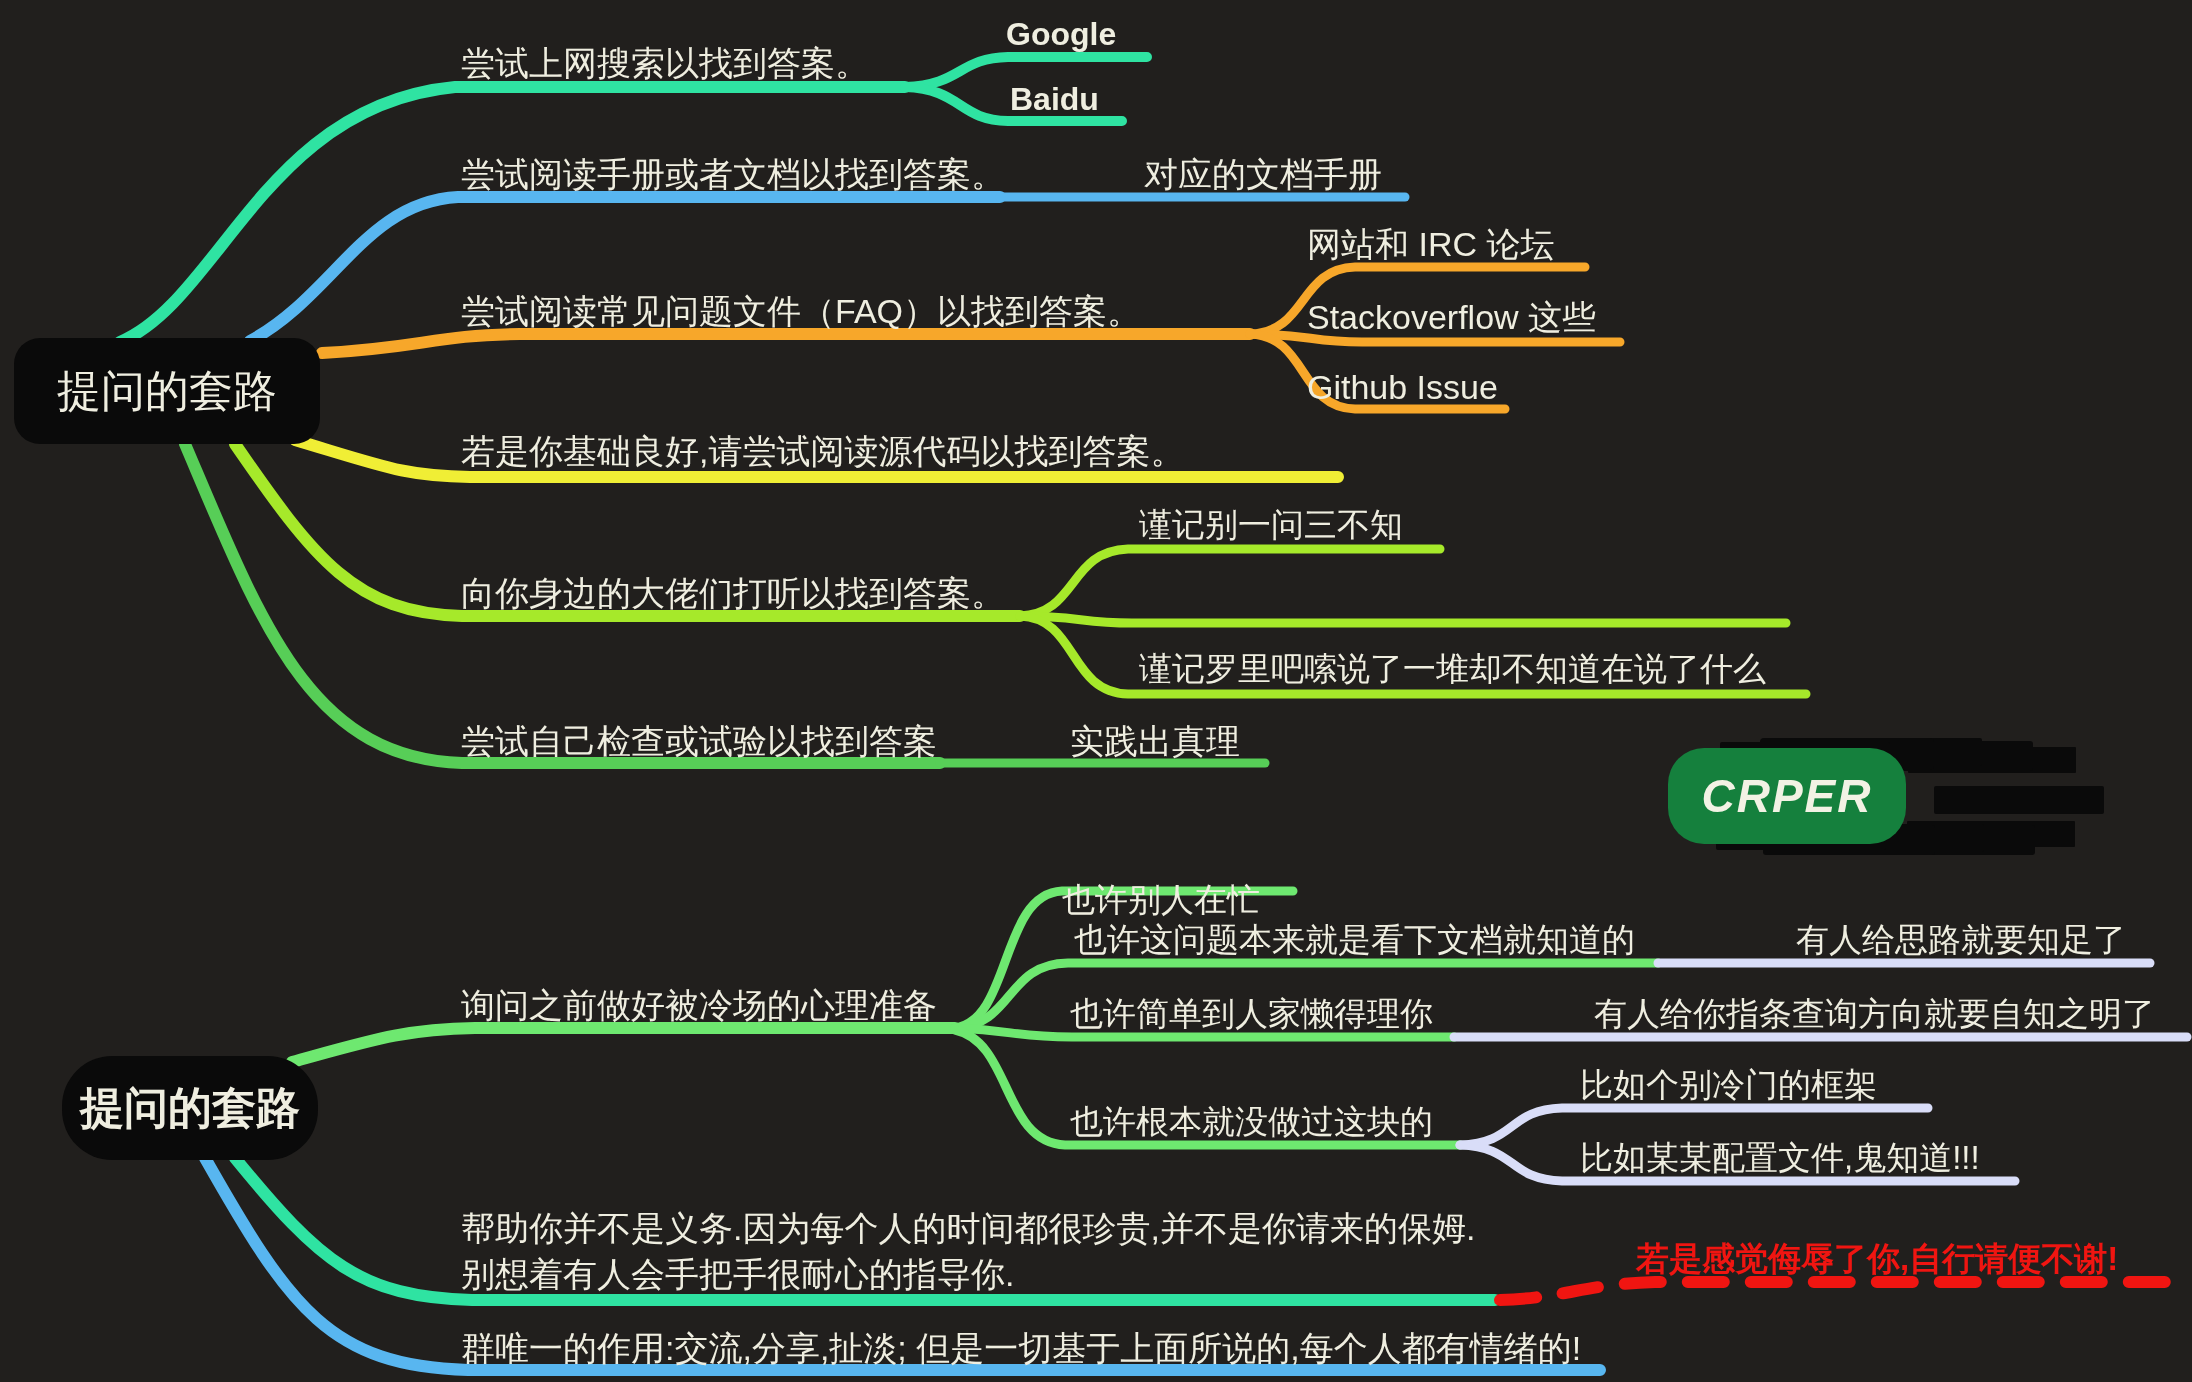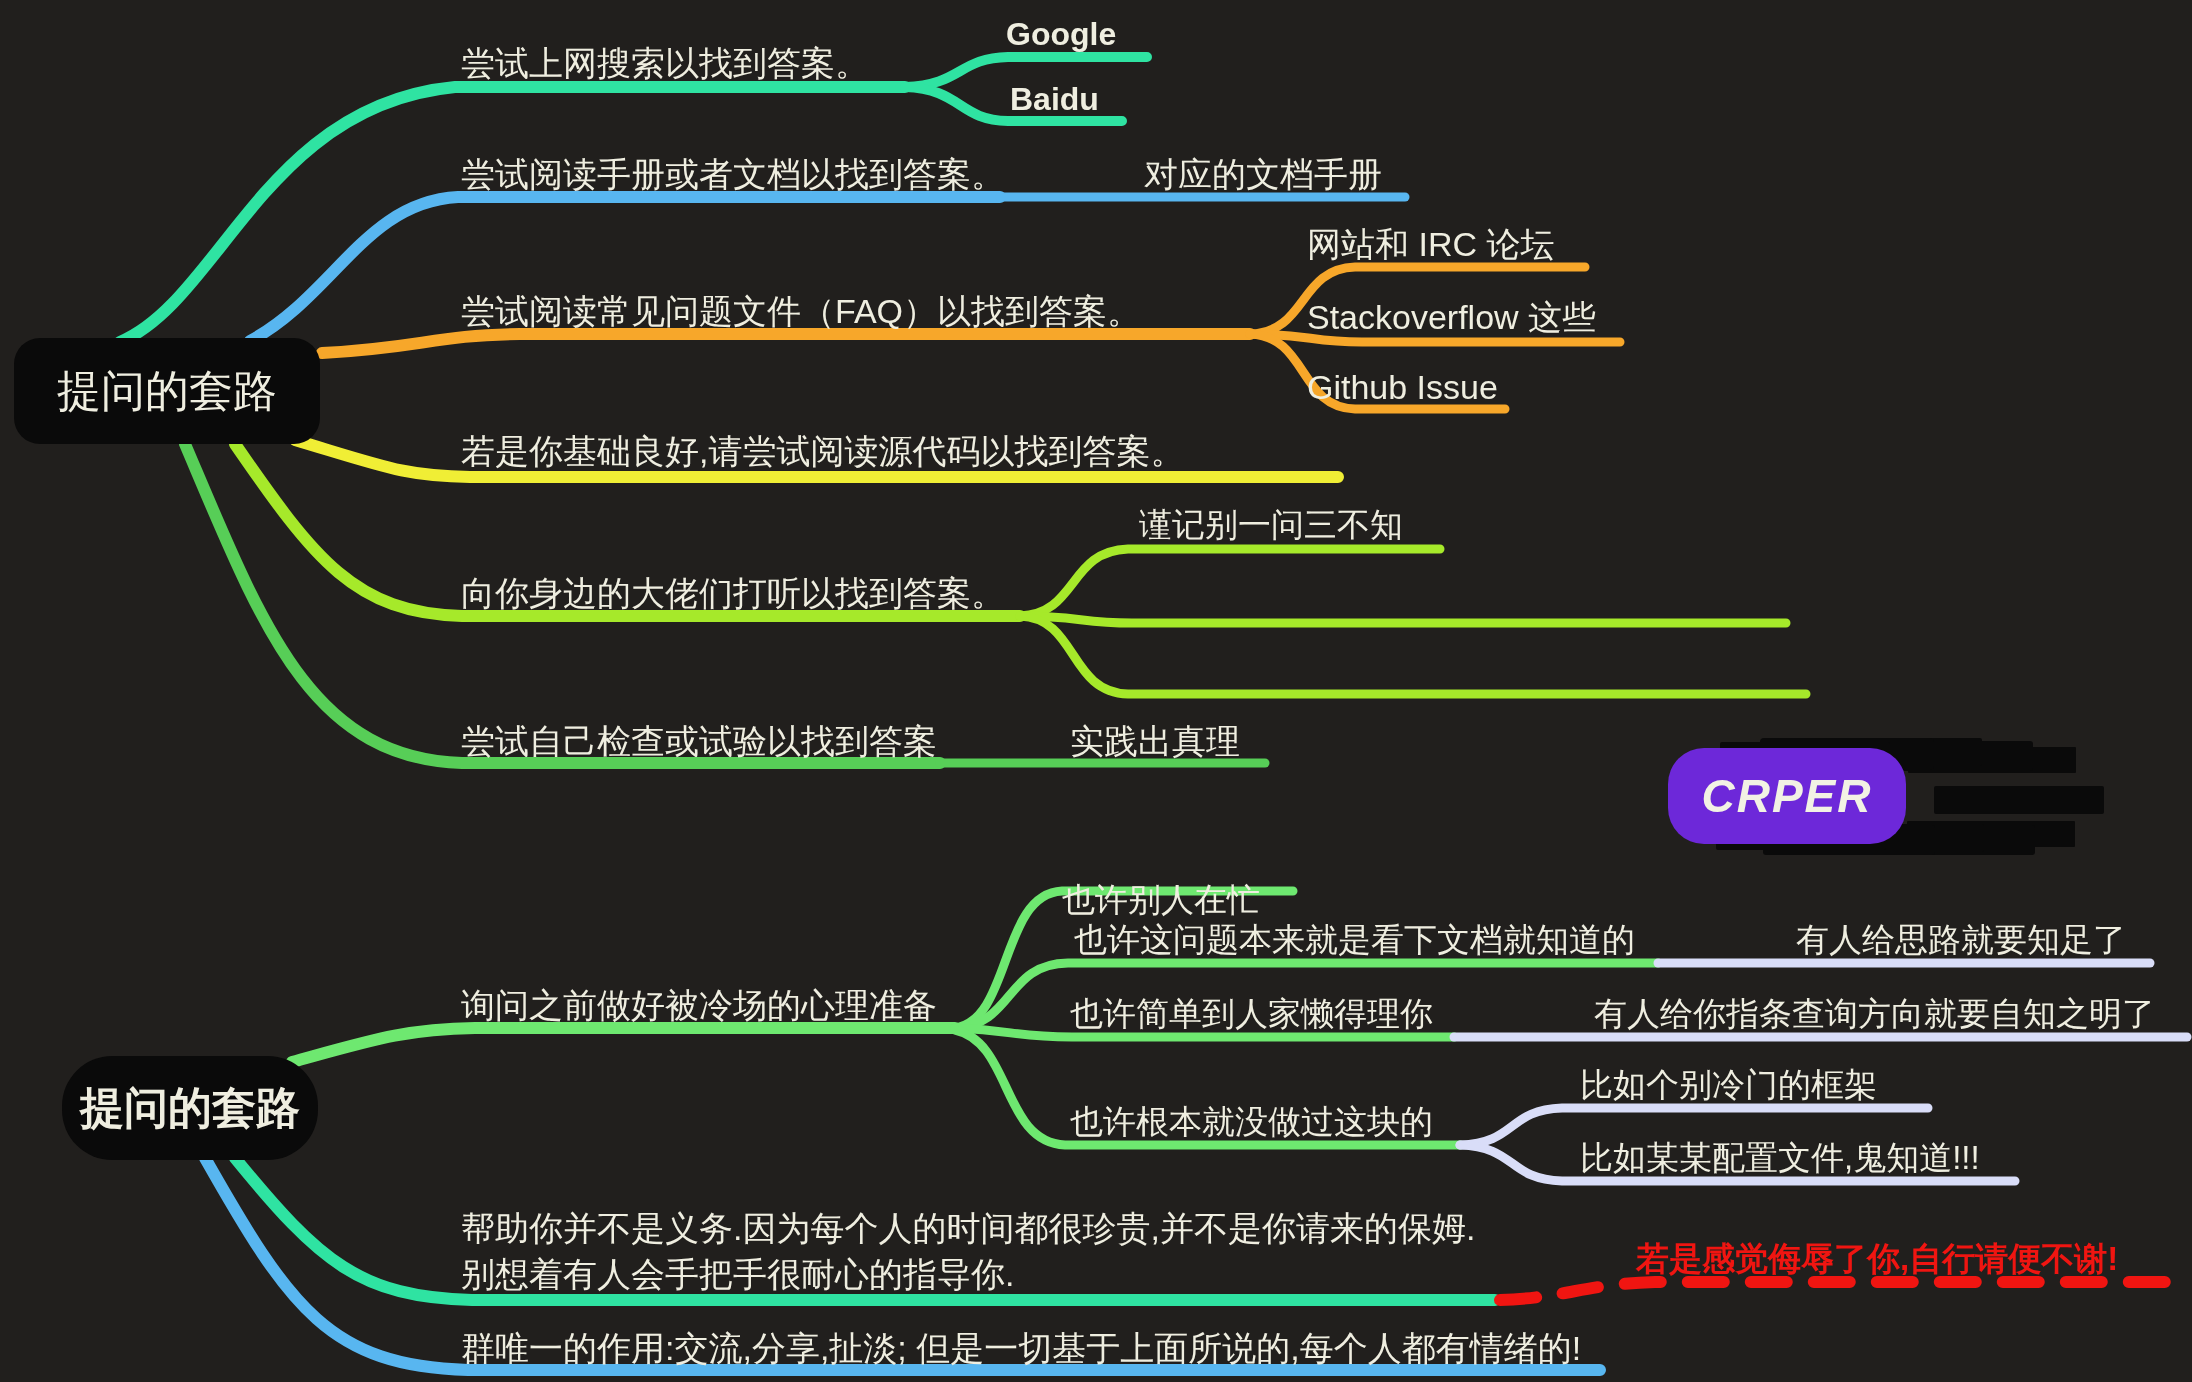--- a/index.html
+++ b/index.html
@@ -11,21 +11,21 @@
   .lbl{position:absolute;white-space:nowrap;line-height:1.15;font-size:34px;color:#efeee0;}
   .lbl.small{font-size:33px;}
   .lbl.bold{font-weight:bold;}
   .root{
     position:absolute;background:#0a0a0a;color:#efeee0;display:flex;
     align-items:center;justify-content:center;white-space:nowrap;
   }
   .root1{left:14px;top:338px;width:306px;height:106px;border-radius:26px;font-size:44px;}
   .root2{left:62px;top:1056px;width:256px;height:104px;border-radius:50px;font-size:44px;font-weight:bold;}
   .badge{
-    position:absolute;left:1668px;top:748px;width:238px;height:96px;background:#6d28d9;
+    position:absolute;left:1668px;top:748px;width:238px;height:96px;background:#15803d;
     border-radius:36px;display:flex;align-items:center;justify-content:center;
     color:#f2f2e4;font-size:46px;font-weight:bold;font-style:italic;letter-spacing:2px;
     box-shadow:
       18px -40px 0 -34px #0a0a0a, 60px -42px 0 -32px #0a0a0a, 110px -44px 0 -34px #0a0a0a,
       160px -40px 0 -33px #0a0a0a, 205px -36px 0 -35px #0a0a0a,
       14px 40px 0 -34px #0a0a0a, 62px 44px 0 -33px #0a0a0a, 112px 42px 0 -34px #0a0a0a,
       162px 44px 0 -33px #0a0a0a, 204px 38px 0 -35px #0a0a0a,
       -26px 6px 0 -34px #0a0a0a, 232px 4px 0 -34px #0a0a0a;
   }
   .red{color:#f01511;font-weight:bold;font-size:33px;}
@@ -95,20 +95,21 @@
 
   <div class="lbl" style="left:461px;top:292px;">尝试阅读常见问题文件（FAQ）以找到答案。</div>
   <div class="lbl" style="left:1307px;top:225px;"><span>网站和 </span><span class="bold">IRC</span><span> 论坛</span></div>
   <div class="lbl" style="left:1307px;top:298px;">Stackoverflow 这些</div>
   <div class="lbl" style="left:1307px;top:368px;">Github Issue</div>
 
   <div class="lbl" style="left:461px;top:432px;">若是你基础良好,请尝试阅读源代码以找到答案。</div>
 
   <div class="lbl" style="left:461px;top:574px;">向你身边的大佬们打听以找到答案。</div>
   <div class="lbl small" style="left:1139px;top:506px;">谨记别一问三不知</div>
+  <div class="lbl small" style="left:1139px;top:650px;">谨记罗里吧嗦说了一堆却不知道在说了什么</div>
 
   <div class="lbl" style="left:461px;top:722px;">尝试自己检查或试验以找到答案</div>
   <div class="lbl" style="left:1070px;top:722px;">实践出真理</div>
 
   <div class="lbl" style="left:461px;top:986px;">询问之前做好被冷场的心理准备</div>
   <div class="lbl small" style="left:1062px;top:849px;margin-top:32px;">也许别人在忙</div>
   <div class="lbl small" style="left:1074px;top:921px;">也许这问题本来就是看下文档就知道的</div>
   <div class="lbl small" style="left:1796px;top:921px;">有人给思路就要知足了</div>
   <div class="lbl small" style="left:1070px;top:995px;">也许简单到人家懒得理你</div>
   <div class="lbl small" style="left:1594px;top:995px;">有人给你指条查询方向就要自知之明了</div>

